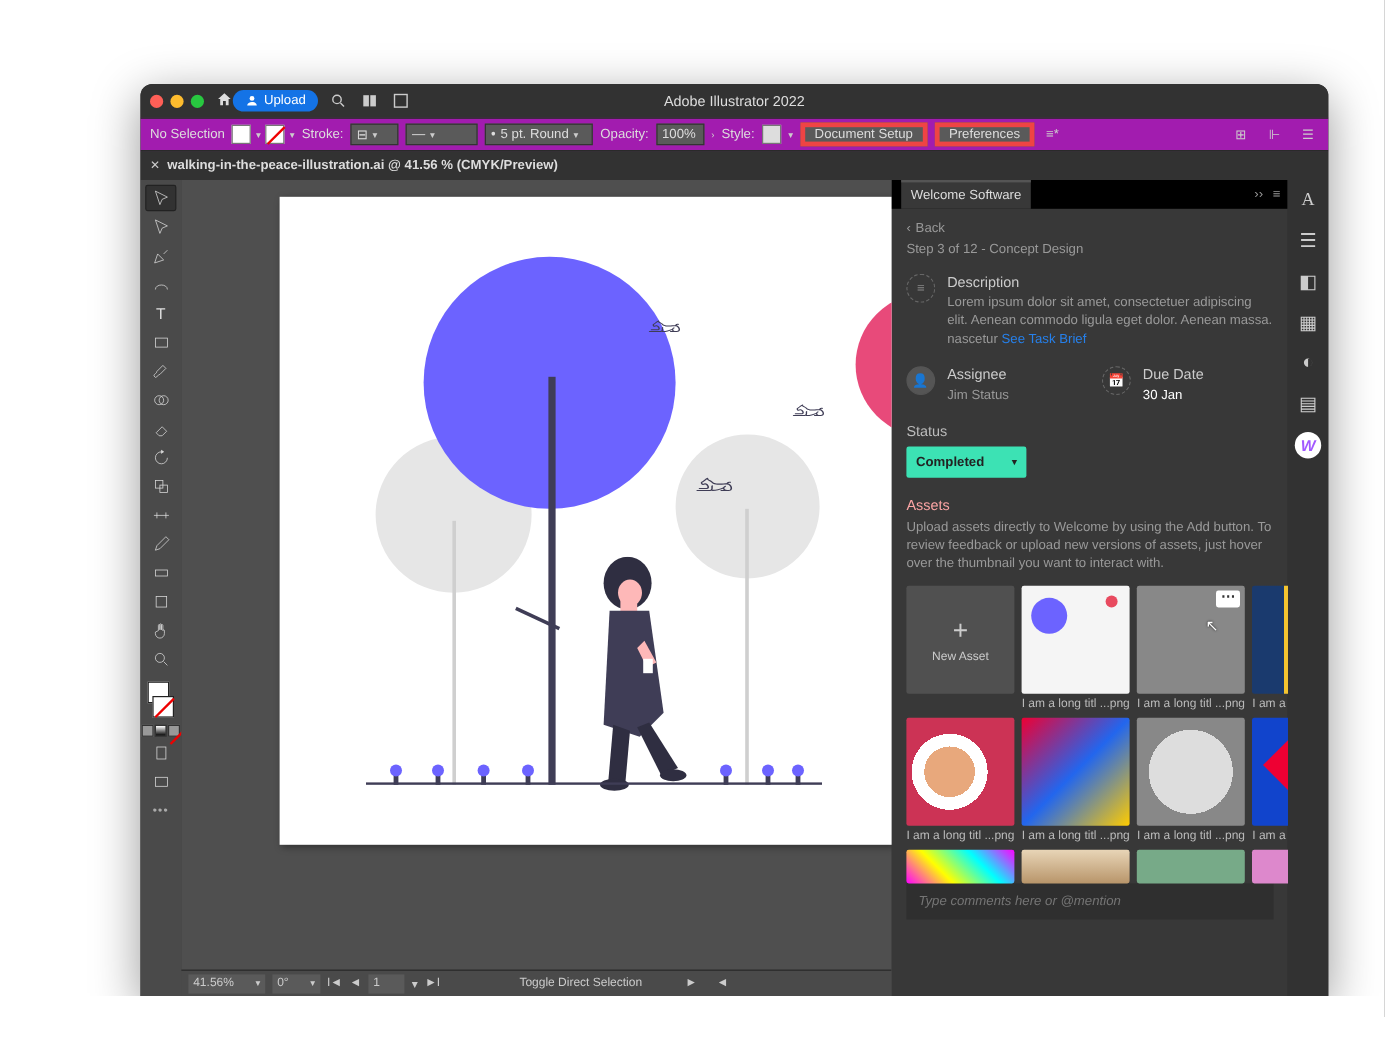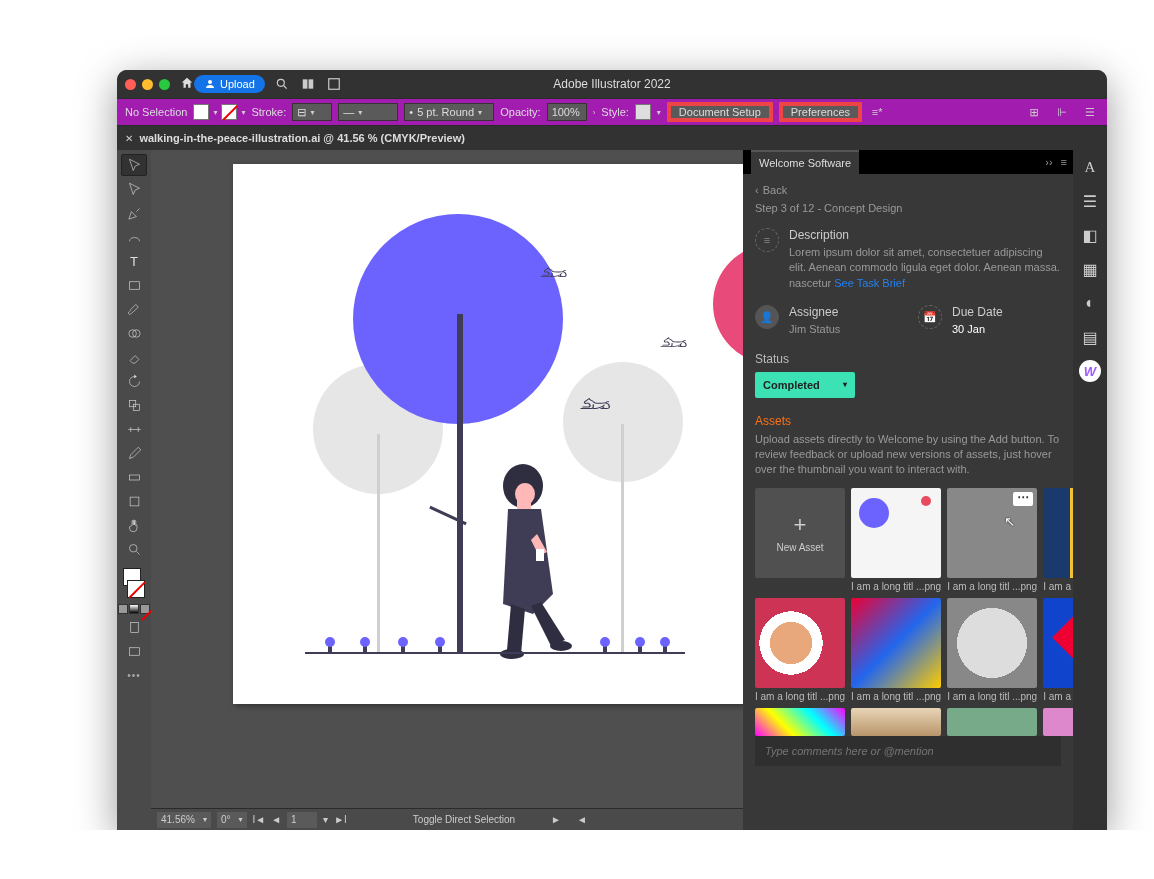--- a/index.html
+++ b/index.html
@@ -66,36 +66,36 @@
   .step{color:#999; margin-bottom:14px;}
   .sec{display:flex; gap:10px; margin-bottom:14px;}
   .sec-icon{width:24px;height:24px; border:1px dashed #666; border-radius:50%; display:flex;align-items:center;justify-content:center;color:#888;flex-shrink:0;font-size:11px;}
   .sec-body{flex:1;}
   .sec-h{color:#ccc; font-size:12px; margin-bottom:3px;}
   .sec-t{color:#999; line-height:1.4;}
   .link{color:#2680eb;}
   .two{display:flex; gap:20px; margin-bottom:14px;}
   .status-h{color:#bbb; margin-bottom:6px;font-size:12px;}
   .status-dd{width:100px; height:26px; background:#3ce2b4; color:#222; display:flex; align-items:center; justify-content:space-between; padding:0 8px; border-radius:2px; font-weight:600;}
-  .assets-h{color:#f97316; font-size:12px; margin-bottom:4px;}
+  .assets-h{color:#fca5a5; font-size:12px; margin-bottom:4px;}
   .assets-t{color:#999; line-height:1.4; margin-bottom:10px;}
   .asset-grid{display:grid; grid-template-columns:repeat(4, 1fr); gap:6px;}
   .asset{display:flex; flex-direction:column;}
   .thumb{width:100%; aspect-ratio:1; background:#555; border-radius:2px; position:relative; overflow:hidden;}
   .thumb.add{background:#505050; display:flex; flex-direction:column; align-items:center; justify-content:center; color:#ccc; gap:4px;}
   .thumb.add .plus{font-size:22px;}
   .fname{color:#bbb; font-size:10px; margin-top:3px; white-space:nowrap; overflow:hidden; text-overflow:ellipsis;}
   .thumb.hover::after{content:""; position:absolute; top:4px; right:4px; width:20px; height:14px; background:#fff; border-radius:2px;}
   .thumb.hover::before{content:"⋯"; position:absolute; top:2px; right:8px; z-index:2; color:#333; font-weight:bold;font-size:12px;}
   .cursor{position:absolute; top:26px; right:22px; z-index:3; font-size:13px; color:#fff; text-shadow:0 0 2px #000;}
   .comments-h{color:#fff; font-size:13px; margin:14px 0 8px;}
   .comment-input{width:100%; height:30px; background:#2f2f2f; border:none; color:#aaa; font-style:italic; padding:0 10px; font-size:11px;}
   
   .statusbar{position:absolute; bottom:0; left:0; right:0; height:22px; background:#4a4a4a; border-top:1px solid #2a2a2a; display:flex; align-items:center; padding:0 6px; gap:6px; color:#ccc; font-size:10px;}
-  .sb-dd{height:16px; background:#5a5a5a; padding:0 4px; display:flex; align-items:center; gap:8px;}
+  .sb-dd{height:16px; background:#5a5a5a; padding:0 4px; display:flex; align-items:center; gap:18px;}
   
   .th1{background:#f5f5f5;}
   .th1::after{content:"";position:absolute;width:30px;height:30px;border-radius:50%;background:#6c63ff;top:10px;left:8px;}
   .th1::before{content:"";position:absolute;width:10px;height:10px;border-radius:50%;background:#e84a5f;top:8px;right:10px;}
   .th2{background:#888;}
   .th3{background:linear-gradient(90deg,#1a3a6e 30%,#f4c430 30% 60%,#1a3a6e 60%);}
   .th4{background:radial-gradient(circle at 40% 50%, #e8a87c 0 30%, #fff 30% 45%, #c35 45%);}
   .th5{background:linear-gradient(135deg,#e03,#26e,#fc0);}
   .th6{background:radial-gradient(circle,#ddd 0 55%,#888 55%);}
   .th7{background:#1144cc;position:relative;}

